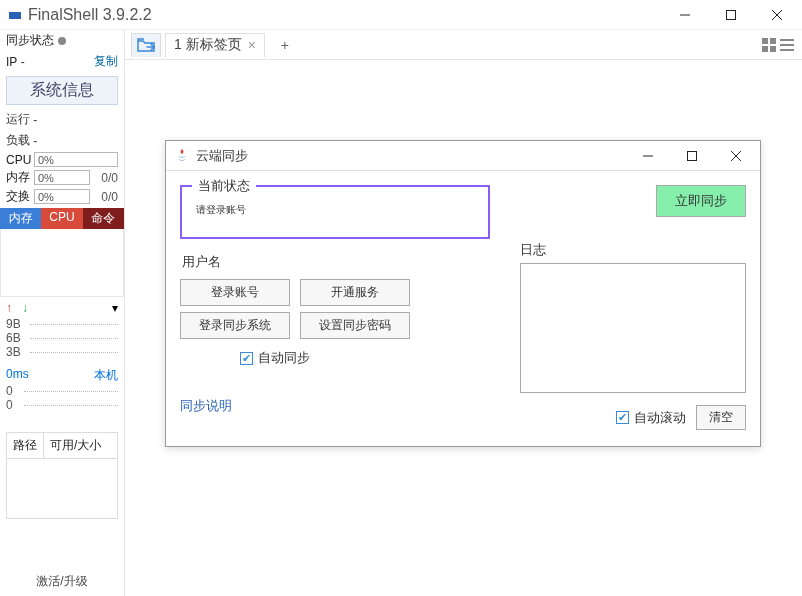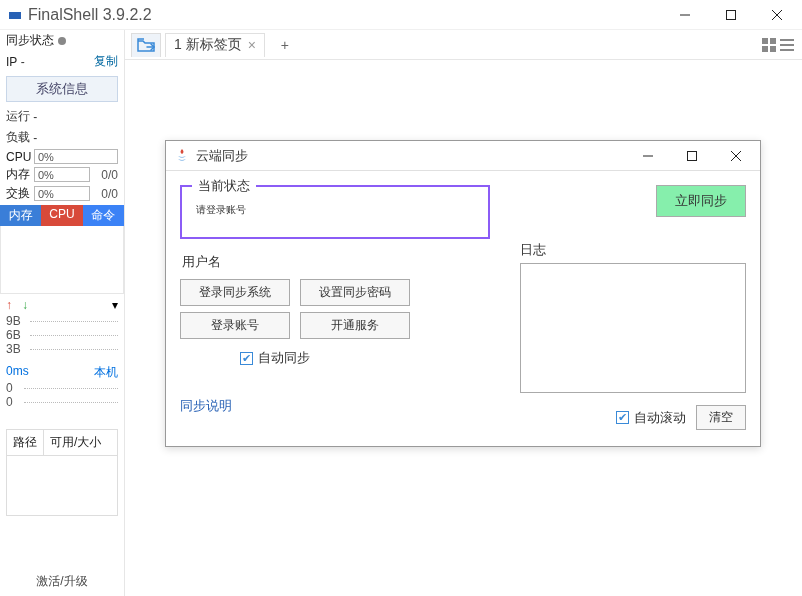--- a/index.html
+++ b/index.html
@@ -15,30 +15,30 @@
 
 
 .main { display: flex; height: calc(596px - 30px); }
 
 
 .sidebar { width: 125px; border-right: 1px solid #e6e6e6; display: flex; flex-direction: column; font-size: 12px; }
 .side-row { display: flex; align-items: center; padding: 2px 6px; color: #333; }
 .side-row .lbl { color: #222;}
 .side-row .dot { width:8px; height:8px; background:#888; border-radius:50%; margin-left:4px;}
 .copy-link { color: #0369a1; margin-left: auto; }
-.sysinfo-btn { margin: 4px 6px; padding: 3px 16px; background: #eef3f9; border: 1px solid #c8d6e8; color: #446; font-size:13px;}
+.sysinfo-btn { margin: 4px 6px; padding: 3px 16px; background: #eef3f9; border: 1px solid #c8d6e8; color: #446; font-size:16px;}
 .metric-row { display:flex; align-items:center; padding: 1px 6px; }
 .metric-row .mlabel { width: 28px; color:#222;}
 .metric-row .mbar { flex:1; border:1px solid #b8b8b8; height:15px; display:flex; align-items:center; padding:0 3px; color:#555; font-size:11px; background:#fff;}
 .metric-row .mside { width:28px; text-align:right; color:#555; padding-left:4px;}
 .tab-strip { display:flex; margin: 2px 0 0 0;}
 .tab-strip .t { flex:1; text-align:center; padding:2px 0; color:#fff; font-size:12px;}
 .tab-mem { background:#3a7ed8;}
 .tab-cpu { background:#d84a3a;}
-.tab-cmd { background:#3b82f6;}
+.tab-cmd { background:#7f1d1d;}
 .graph-area { height: 68px; border:1px solid #e6e6e6; border-top:none; background:#fff;}
 .arrows-row { display:flex; align-items:center; padding: 4px 6px 2px; }
 .arrows-row .up { color:#d84a3a; font-weight:bold; margin-right:10px;}
 .arrows-row .down { color:#3aa84a; font-weight:bold;}
 .arrows-row .tri { margin-left:auto; color:#000;}
 .small-graph { padding: 0 6px 4px; color:#555;}
 .small-graph .grow { display:flex; align-items:center;}
 .small-graph .gl { width:24px; padding-right:6px;}
 .small-graph .gline { flex:1; height:1px; border-top:1px dotted #bbb;}
 .lat-row { display:flex; padding: 4px 6px 0;}
@@ -258,26 +258,26 @@
           </div>
         </div>
         <div class="dlg-body">
           <div class="dlg-left">
             <div class="fieldset">
               <div class="legend">当前状态</div>
               <div class="status-text">请登录账号</div>
             </div>
             <div class="userlabel">用户名</div>
             <div class="btn-row">
+              <div class="btn">登录账号</div>
+              <div class="btn">开通服务</div>
+            </div>
+            <div class="btn-row">
               <div class="btn">登录同步系统</div>
               <div class="btn">设置同步密码</div>
-            </div>
-            <div class="btn-row">
-              <div class="btn">登录账号</div>
-              <div class="btn">开通服务</div>
             </div>
             <div class="chk-row">
               <span class="chk">✔</span>
               <span>自动同步</span>
             </div>
             <div class="sync-help">同步说明</div>
           </div>
           <div class="dlg-right">
             <div class="sync-now">立即同步</div>
             <div class="loglabel">日志</div>

